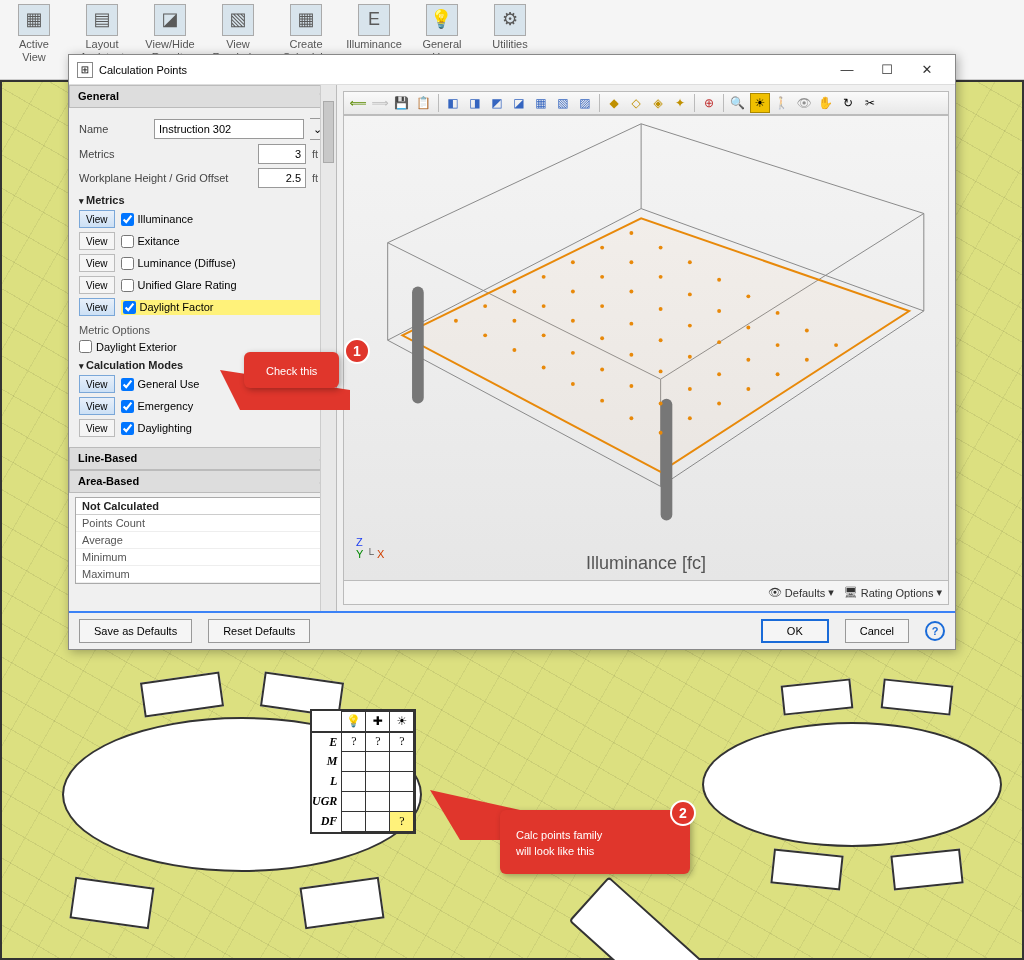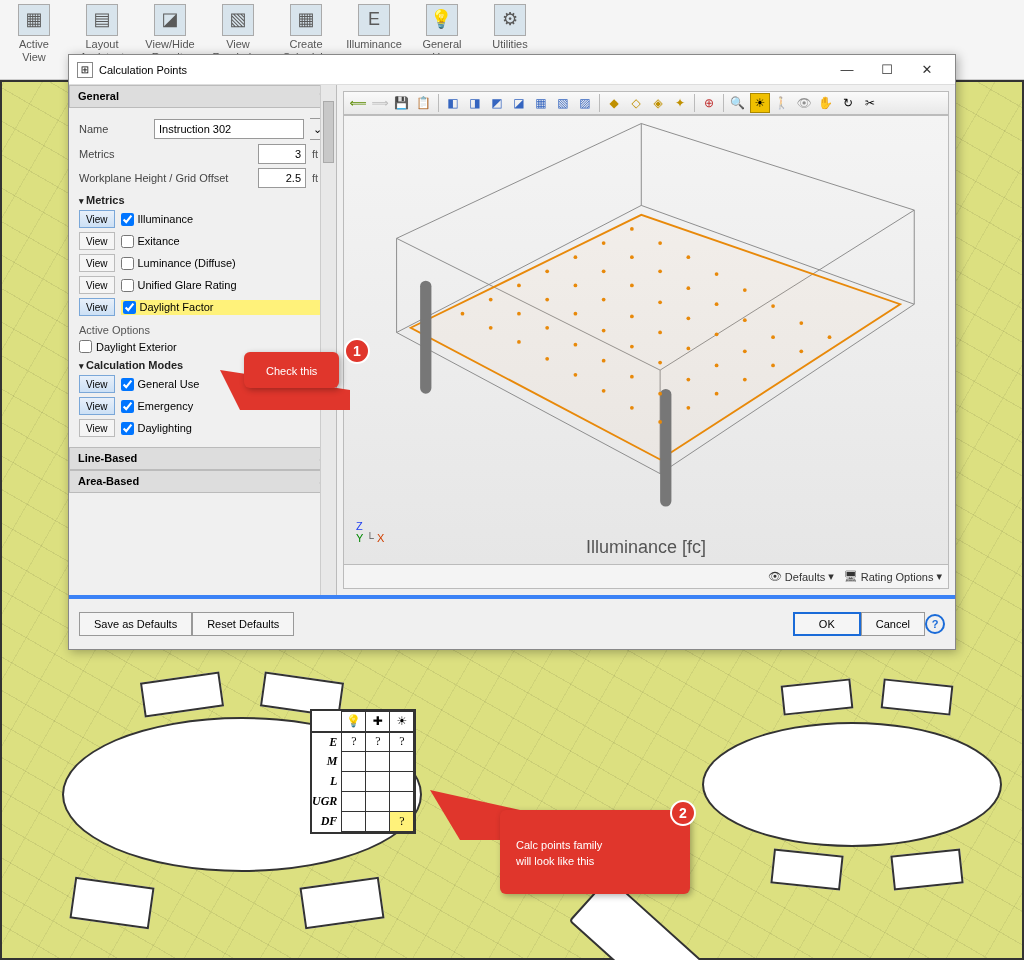--- a/index.html
+++ b/index.html
@@ -55,28 +55,28 @@
 .toolbar3d { height:24px; background:linear-gradient(#fafafa,#e8e8e8); border:1px solid #bbb; display:flex; align-items:center; padding:0 4px; gap:2px;}
 .toolbar3d .tbtn{ width:20px;height:20px; display:flex;align-items:center;justify-content:center; font-size:12px; border:1px solid transparent; cursor:pointer;}
 .view3d { flex:1; background:linear-gradient(#f4f4f4,#e6e6e6); border:1px solid #bbb; position:relative; overflow:hidden;}
 .statusbar3d { height:24px; border:1px solid #bbb; border-top:none; background:#f4f4f4; display:flex; align-items:center; justify-content:flex-end; padding:0 6px; gap:10px; color:#333;}
 .statusbar3d .sb-item{display:flex;align-items:center;gap:3px;cursor:pointer;}
 .illum-label{ position:absolute; bottom:6px; left:50%; transform:translateX(-50%); font-size:18px; color:#555;}
 .axis { position:absolute; left:12px; bottom:20px; font-size:11px;}
 .axis .z{color:#2040f0;} .axis .y{color:#008800;} .axis .x{color:#d04000;}
 
 
-.dlg-footer { height:54px; border-top:4px solid #3b82f6; background:#f0f0f0; display:flex; align-items:center; padding:0 10px; gap:0;}
+.dlg-footer { height:38px; border-top:2px solid #3b82f6; background:#f0f0f0; display:flex; align-items:center; padding:0 10px; gap:16px;}
 .dlg-footer .spacer{flex:1;}
 .btn { background:#f5f5f5; border:1px solid #999; padding:3px 14px; cursor:pointer; height:24px;}
 .btn.primary{ border:2px solid #1a6bd8; padding:2px 24px;}
 .helpico{ width:20px;height:20px;border-radius:50%;border:2px solid #1a6bd8;color:#1a6bd8;display:flex;align-items:center;justify-content:center;font-weight:bold;}
 
 
-.callout { position:absolute; background:#e0362c; color:#fff; border-radius:6px; padding:26px 16px; font-size:14px; box-shadow:2px 2px 6px rgba(0,0,0,.3); z-index:200;}
+.callout { position:absolute; background:#e0362c; color:#fff; border-radius:6px; padding:16px 16px; font-size:14px; box-shadow:2px 2px 6px rgba(0,0,0,.3); z-index:200;}
 .badge { position:absolute; width:26px;height:26px;border-radius:50%;background:#e0362c;border:2px solid #fff;color:#fff;display:flex;align-items:center;justify-content:center;font-weight:bold;font-size:14px;z-index:201;}
 
 
 .minitable { position:absolute; background:#fff; border:2px solid #333; z-index:150;}
 .minitable table{border-collapse:collapse;}
 .minitable td{border:1px solid #333; width:24px;height:20px; text-align:center; font-family:"Times New Roman",serif; font-size:12px;}
 .minitable td.rh{border:none;text-align:right;padding-right:4px;font-weight:bold;font-style:italic;}
 .minitable td.hl{background:#fff27a;}
 .minitable .toprow td{border-bottom:2px solid #333;}
 
@@ -252,21 +252,21 @@
             </span>
           </div>
         <div class="row">
             <button class="viewbtn">View</button>
             <span class="chk highlight">
               <input type="checkbox" checked="" style="">
               <span>Daylight Factor</span>
             </span>
           </div>
 
-        <div style="margin-top:8px;color:#555;">Active Options</div>
+        <div style="margin-top:8px;color:#555;">Metric Options</div>
         <div class="row" style="margin-top:4px;">
             <span class="chk">
               <input type="checkbox" style="">
               <span>Daylight Exterior</span>
             </span>
           </div>
 
         <div class="subhdr">Calculation Modes</div>
         <div class="row">
             <button class="viewbtn">View</button>
@@ -291,20 +291,29 @@
           </div>
       </div>
       <div class="section-hdr">
           <span>Line-Based</span>
           <span>⌄</span>
         </div>
       <div class="section-hdr">
           <span>Area-Based</span>
           <span>⌄</span>
         </div>
+      <div class="section-body" style="padding:4px 6px;">
+        <div class="stats-list">
+          <div class="hdr">Not Calculated</div>
+          <div>Points Count</div>
+          <div>Average</div>
+          <div>Minimum</div>
+          <div>Maximum</div>
+        </div>
+      </div>
       <div class="scrollbar-fake"></div>
     </div>
 
     <div class="rightpanel">
       <div class="toolbar3d">
         <div class="tbtn" style="color:#5a8a00;">⟸</div>
         <div class="tbtn" style="color:#bbb;">⟹</div>
         <div class="tbtn">💾</div>
         <div class="tbtn">📋</div>
         <div style="width:1px;height:18px;background:#bbb;margin:0 2px;"></div>

